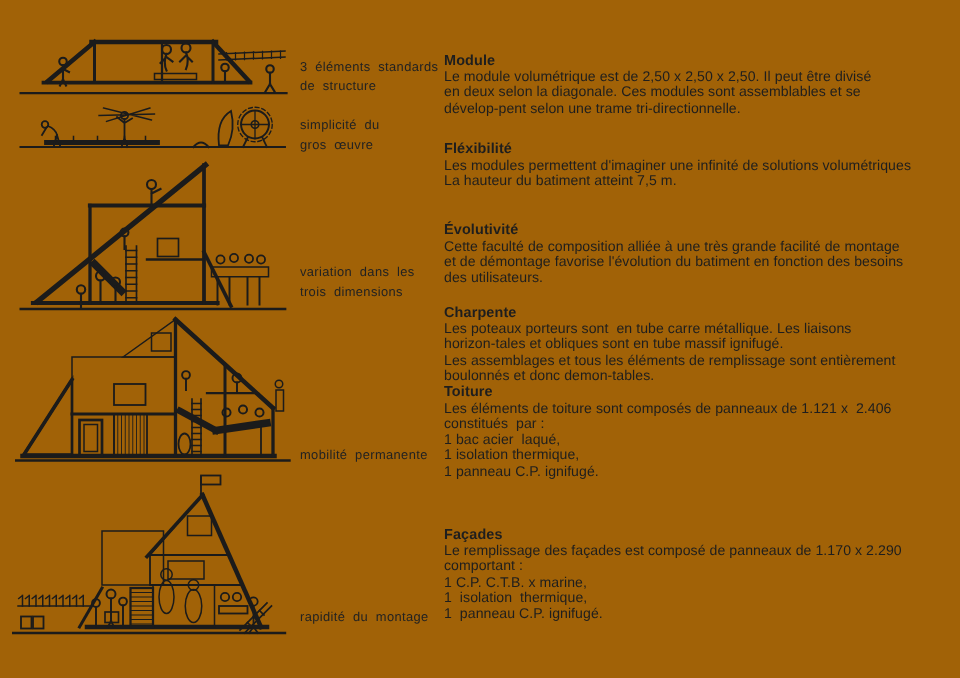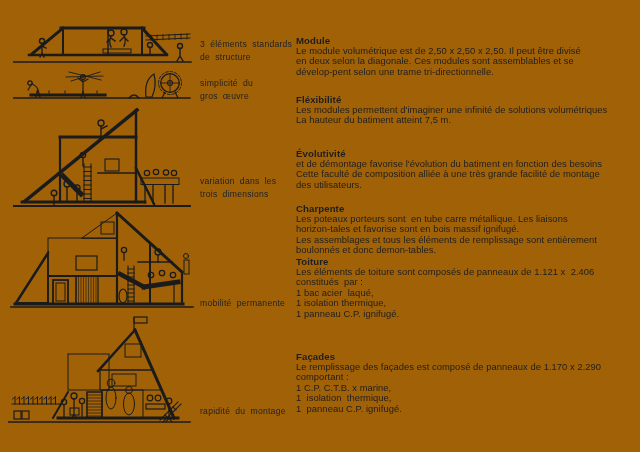--- a/index.html
+++ b/index.html
@@ -245,29 +245,29 @@
   </div>
 
   <div class="section" style="top:94px">
     <div class="hd">Fléxibilité</div>
     <div class="line">Les modules permettent d'imaginer une infinité de solutions volumétriques</div>
     <div class="line">La hauteur du batiment atteint 7,5 m.</div>
   </div>
 
   <div class="section" style="top:148px">
     <div class="hd">Évolutivité</div>
+    <div class="line">Cette faculté de composition alliée à une très grande facilité de montage</div>
     <div class="line">et de démontage favorise l'évolution du batiment en fonction des besoins</div>
-    <div class="line">Cette faculté de composition alliée à une très grande facilité de montage</div>
     <div class="line">des utilisateurs.</div>
   </div>
 
   <div class="section" style="top:203px">
     <div class="hd">Charpente</div>
     <div class="line">Les poteaux porteurs sont  en tube carre métallique. Les liaisons</div>
-    <div class="line">horizon-tales et favorise sont en bois massif ignifugé.</div>
+    <div class="line">horizon-tales et obliques sont en tube massif ignifugé.</div>
     <div class="line">Les assemblages et tous les éléments de remplissage sont entièrement</div>
     <div class="line">boulonnés et donc demon-tables.</div>
   </div>
 
   <div class="section" style="top:256px">
     <div class="hd">Toiture</div>
     <div class="line">Les éléments de toiture sont composés de panneaux de 1.121 x  2.406</div>
     <div class="line">constitués  par :</div>
     <div class="line">1 bac acier  laqué,</div>
     <div class="line">1 isolation thermique,</div>

